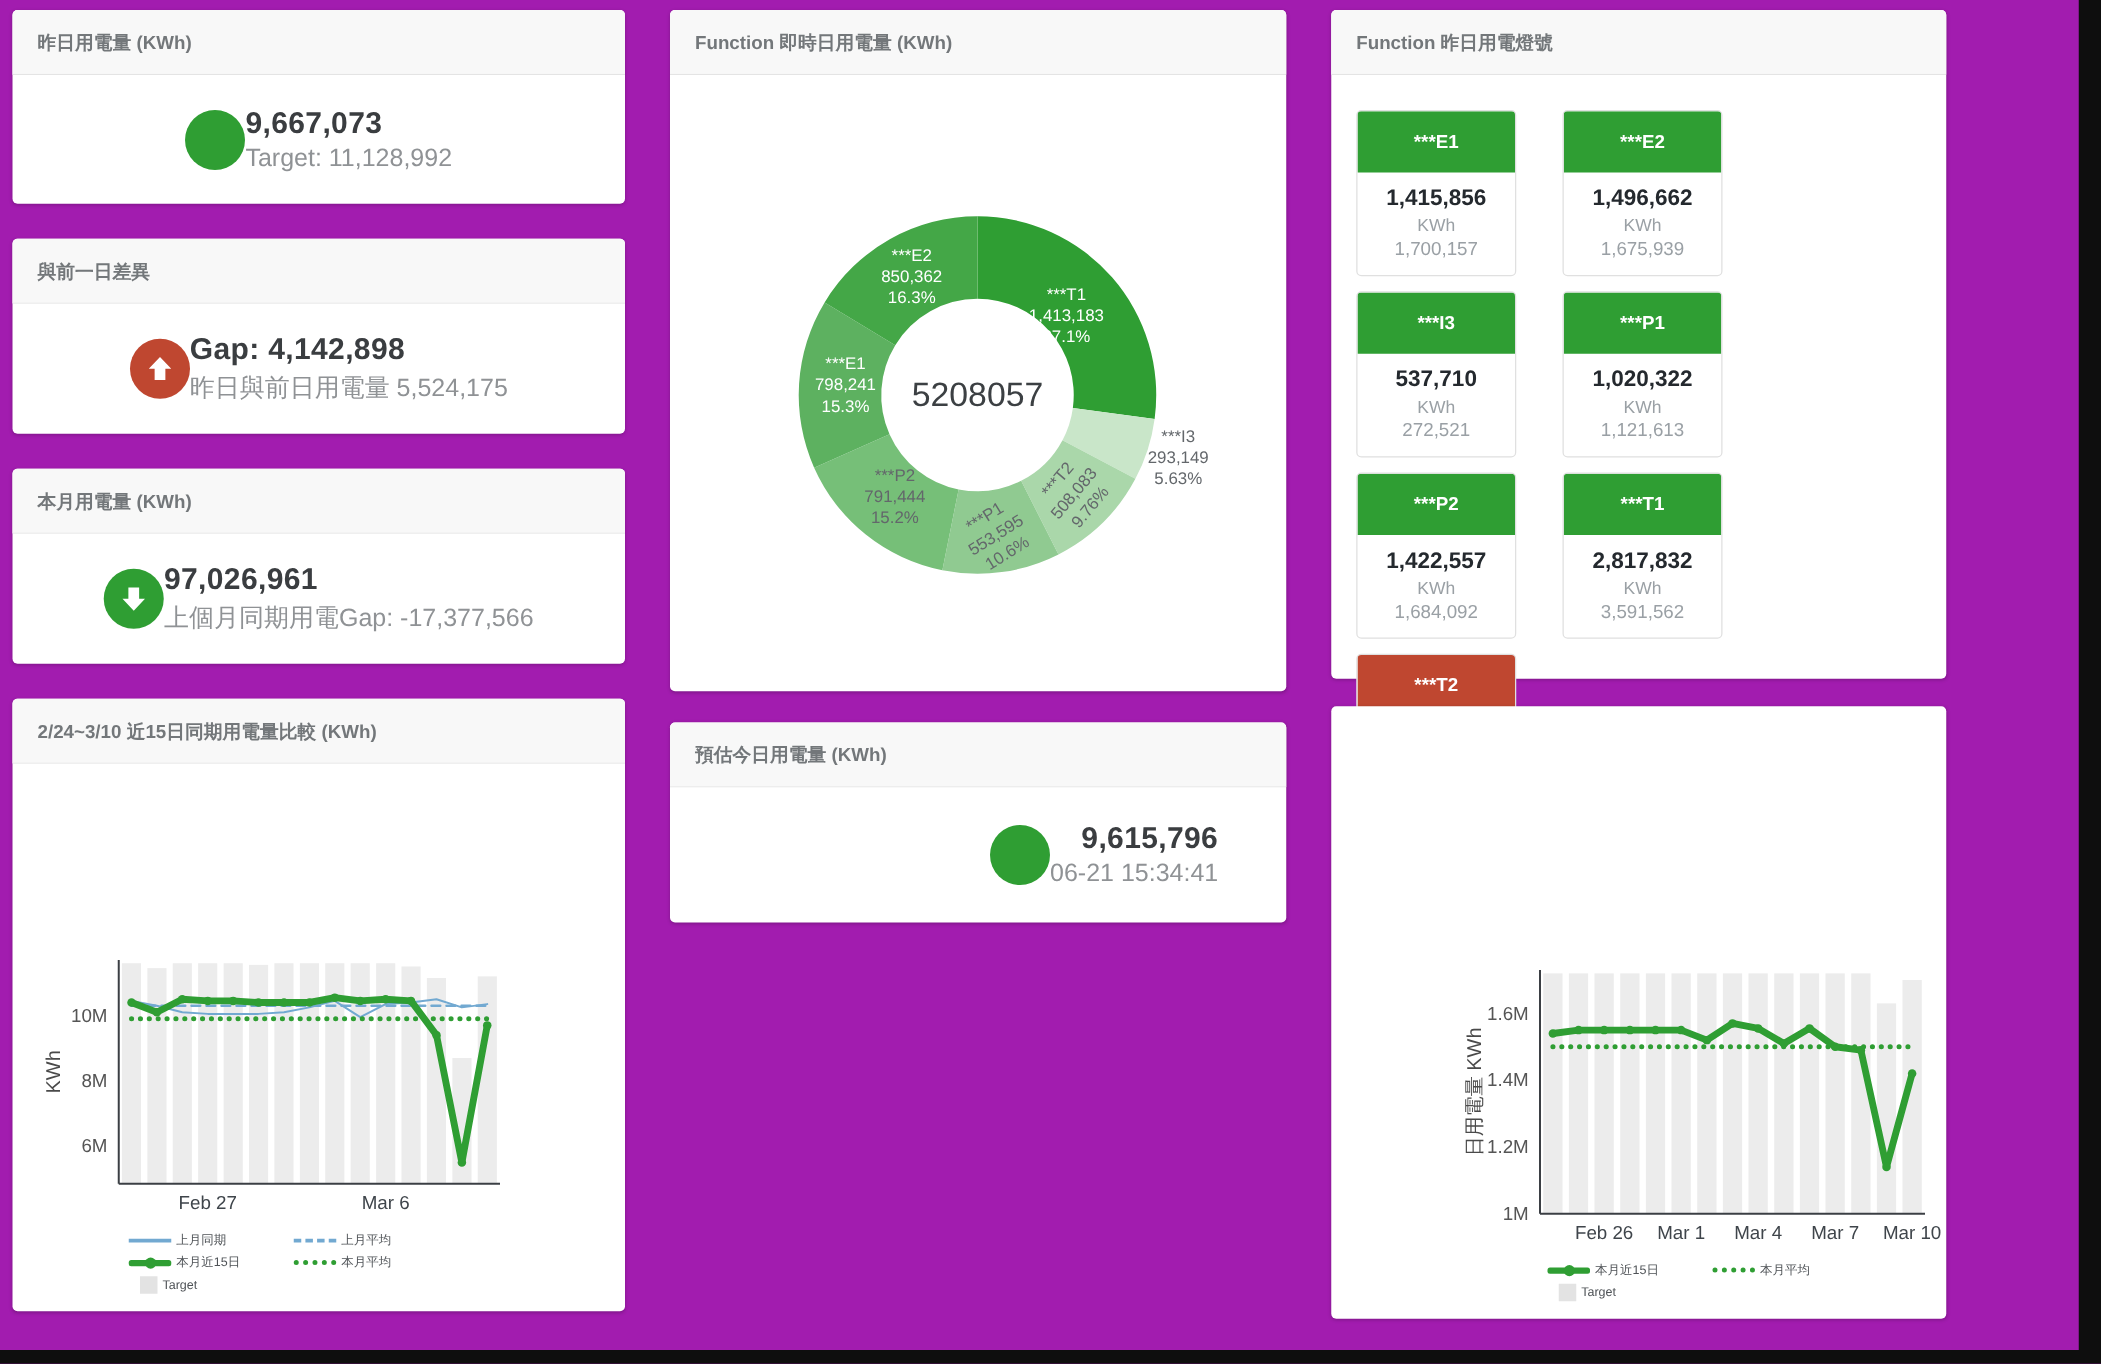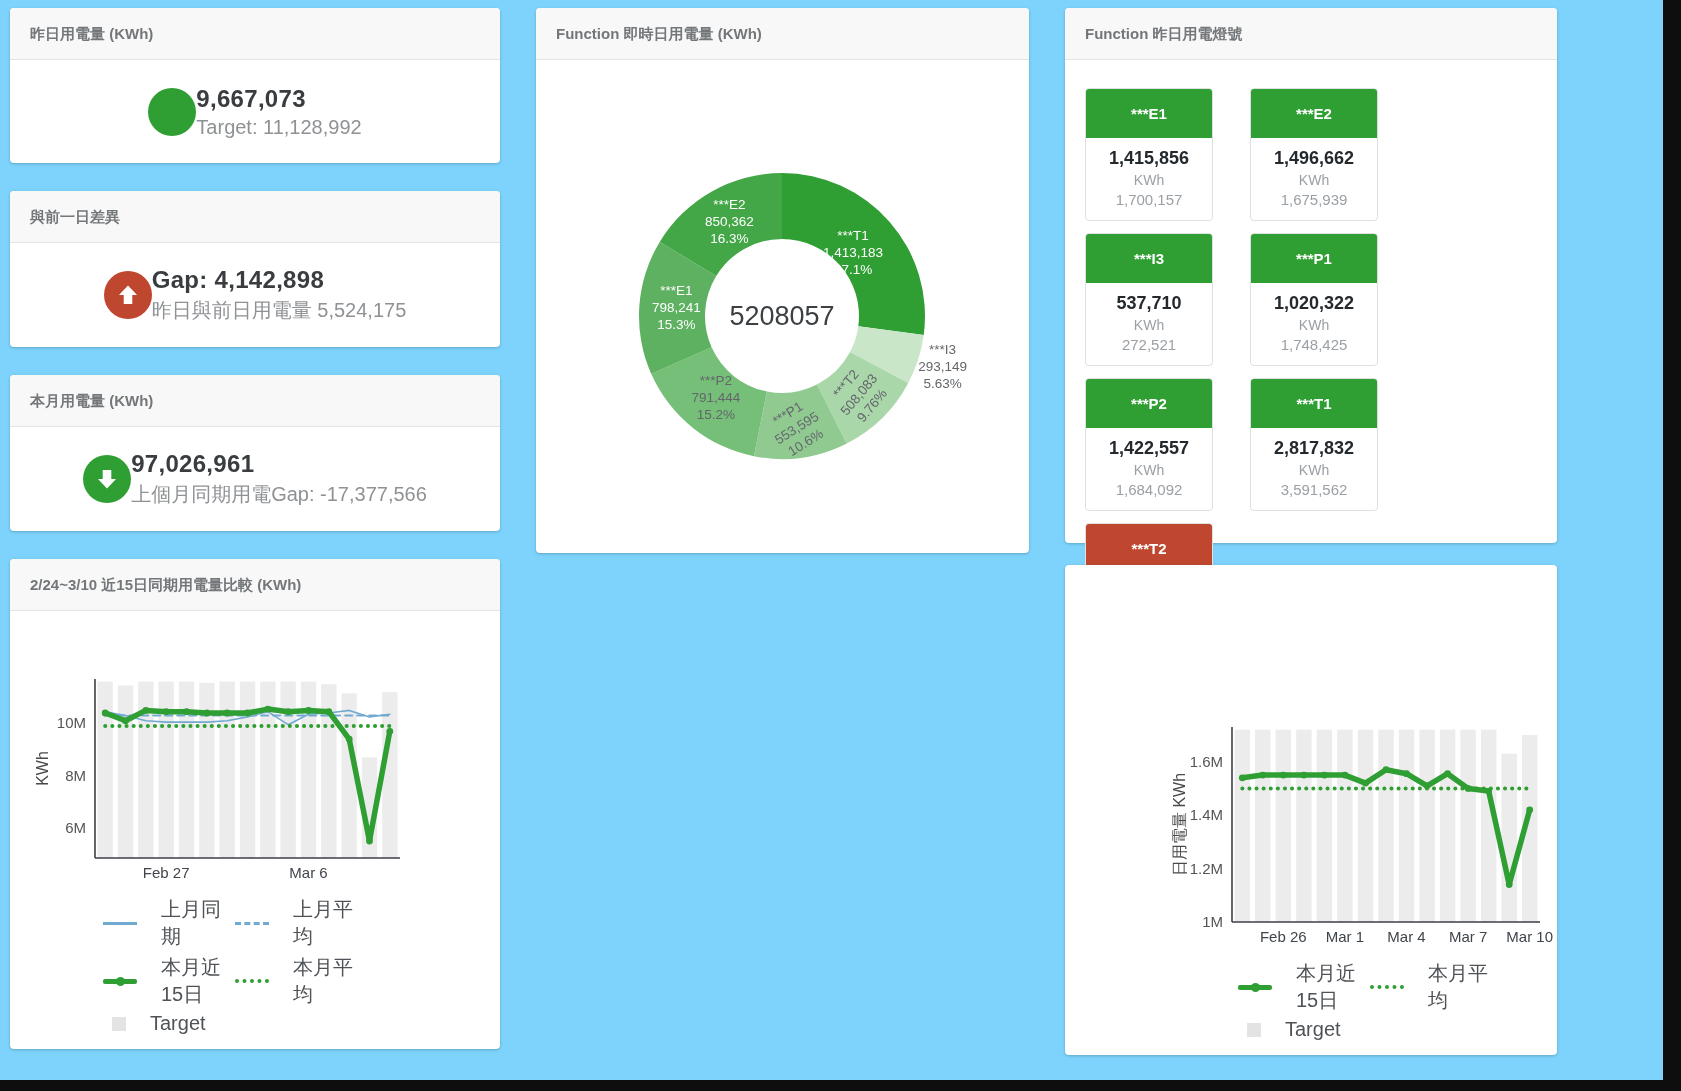--- a/index.html
+++ b/index.html
@@ -1,17 +1,17 @@
 <!DOCTYPE html>
 <html><head>
 <meta charset="utf-8">
 <style>
   html,body{margin:0;padding:0;}
   body{background:#0e0e0e;font-family:"Liberation Sans","DejaVu Sans",sans-serif;}
-  .stage{position:relative;width:1663px;height:1080px;background:#7dd3fc;box-sizing:border-box;
+  .stage{position:relative;width:1663px;height:1080px;background:#a21caf;box-sizing:border-box;
          padding:8px 14px 0 10px;display:flex;gap:36px;overflow:hidden;}
   .col{display:flex;flex-direction:column;}
   .col1{width:490px;gap:28px;}
   .col2{width:493px;gap:25px;}
   .col3{width:492px;gap:22px;}
   .card{background:#fff;border-radius:4px;box-shadow:0 1px 3px rgba(0,0,0,.22);
         display:flex;flex-direction:column;box-sizing:border-box;}
   .card-h{background:#f8f8f8;border-bottom:1px solid #e4e4e4;border-radius:4px 4px 0 0;
           padding:17px 20px 15px;font-size:15px;font-weight:bold;color:#73777a;flex:0 0 auto;}
   .card-b{flex:1;min-height:0;}
@@ -32,21 +32,21 @@
   .tile-h{padding:16px 0;font-size:15px;font-weight:bold;color:#fff;}
   .tile-b{padding:10px 4px 12px;}
   .tile-v{font-size:18px;font-weight:bold;color:#24292e;}
   .tile-u{font-size:14px;color:#9aa0a5;margin-top:3px;}
   .tile-t{font-size:15px;color:#9aa0a5;margin-top:3px;}
 
   
   .chart-b{display:flex;flex-direction:column;justify-content:flex-end;padding-bottom:14px;}
   .legend{display:flex;flex-direction:column;gap:4px;margin-top:12px;}
   .lg-row{display:flex;}
-  .lg-item{display:flex;align-items:center;width:132px;font-size:20px;color:#4f5357;gap:24px;cursor:pointer;}
+  .lg-item{display:flex;align-items:center;width:132px;font-size:10px;color:#4f5357;gap:4px;cursor:pointer;}
   .mk{display:inline-block;flex:0 0 auto;}
   .mk-solid{width:34px;height:0;border-top:3px solid currentColor;}
   .mk-dash{width:34px;height:0;border-top:3px dashed currentColor;}
   .mk-dot{width:34px;height:0;border-top:4px dotted currentColor;}
   .mk-thick{width:34px;height:5px;background:currentColor;border-radius:2px;position:relative;}
   .mk-thick::after{content:"";position:absolute;left:13px;top:-2px;width:9px;height:9px;border-radius:50%;background:currentColor;}
   .mk-sq{width:14px;height:14px;background:currentColor;margin-left:9px;}
   svg text{font-family:"Liberation Sans","DejaVu Sans",sans-serif;}
 </style>
 </head>
@@ -190,20 +190,30 @@
             <path d="M217.9 396.2 A143 143 0 0 1 115.3 314.1 L175.6 287.3 A77 77 0 0 0 230.9 331.5 Z" fill="#76bf78"></path>
             <text x="179.9" y="324.6" text-anchor="middle" font-size="13.5" fill="#63676b"><tspan x="179.9" dy="0">***P2</tspan><tspan x="179.9" dy="17">791,444</tspan><tspan x="179.9" dy="17">15.2%</tspan></text>
             <path d="M115.3 314.1 A143 143 0 0 1 123.7 181.9 L180.2 216.1 A77 77 0 0 0 175.6 287.3 Z" fill="#5db160"></path>
             <text x="140.4" y="235.3" text-anchor="middle" font-size="13.5" fill="#ffffff"><tspan x="140.4" dy="0">***E1</tspan><tspan x="140.4" dy="17">798,241</tspan><tspan x="140.4" dy="17">15.3%</tspan></text>
             <path d="M123.7 181.9 A143 143 0 0 1 246.0 113.0 L246.0 179.0 A77 77 0 0 0 180.2 216.1 Z" fill="#44a747"></path>
             <text x="193.4" y="148.6" text-anchor="middle" font-size="13.5" fill="#ffffff"><tspan x="193.4" dy="0">***E2</tspan><tspan x="193.4" dy="17">850,362</tspan><tspan x="193.4" dy="17">16.3%</tspan></text>
             <text x="246" y="265" text-anchor="middle" font-size="27" fill="#3c4043">5208057</text>
           </svg></div>
     </section>
 
+    <section class="card h160">
+      <header class="card-h">預估今日用電量 (KWh)</header>
+      <div class="card-b kpi-b kpi-right">
+        <span class="circle bg-green"></span>
+        <div class="kpi-t">
+          <div class="kpi-v">9,615,796</div>
+          <div class="kpi-s">06-21 15:34:41</div>
+        </div>
+      </div>
+    </section>
   </div>
 
   <div class="col col3">
     <section class="card h535">
       <header class="card-h">Function 昨日用電燈號</header>
       <div class="card-b tiles" id="tiles">
           <div class="tile">
             <div class="tile-h" style="background: rgb(47, 158, 51);">***E1</div>
             <div class="tile-b">
               <div class="tile-v">1,415,856</div>
@@ -225,21 +235,21 @@
               <div class="tile-v">537,710</div>
               <div class="tile-u">KWh</div>
               <div class="tile-t">272,521</div>
             </div>
           </div>
           <div class="tile">
             <div class="tile-h" style="background: rgb(47, 158, 51);">***P1</div>
             <div class="tile-b">
               <div class="tile-v">1,020,322</div>
               <div class="tile-u">KWh</div>
-              <div class="tile-t">1,748,425</div>
+              <div class="tile-t">1,121,613</div>
             </div>
           </div>
           <div class="tile">
             <div class="tile-h" style="background: rgb(47, 158, 51);">***P2</div>
             <div class="tile-b">
               <div class="tile-v">1,422,557</div>
               <div class="tile-u">KWh</div>
               <div class="tile-t">1,684,092</div>
             </div>
           </div>

